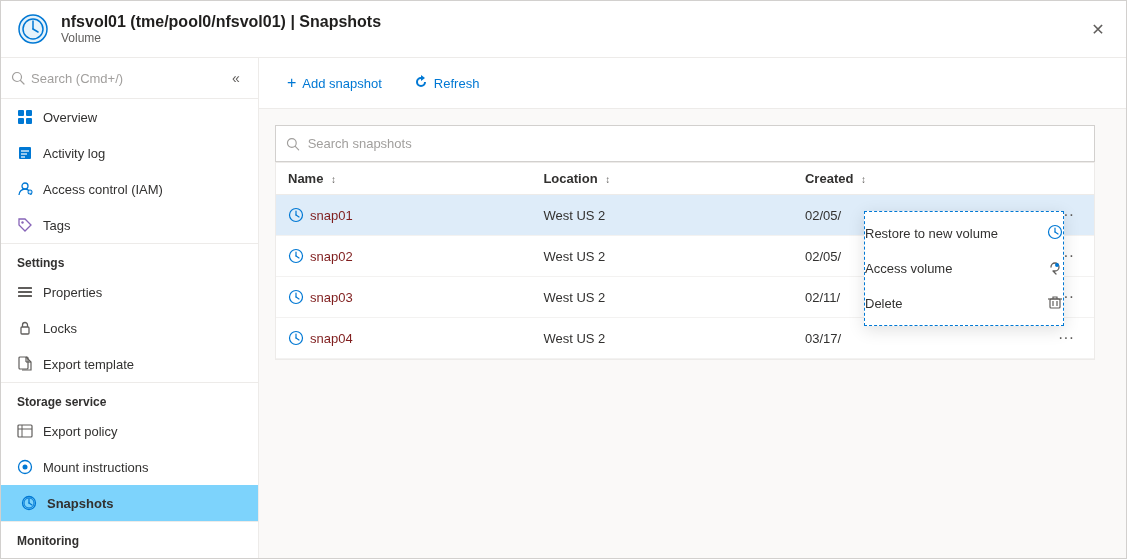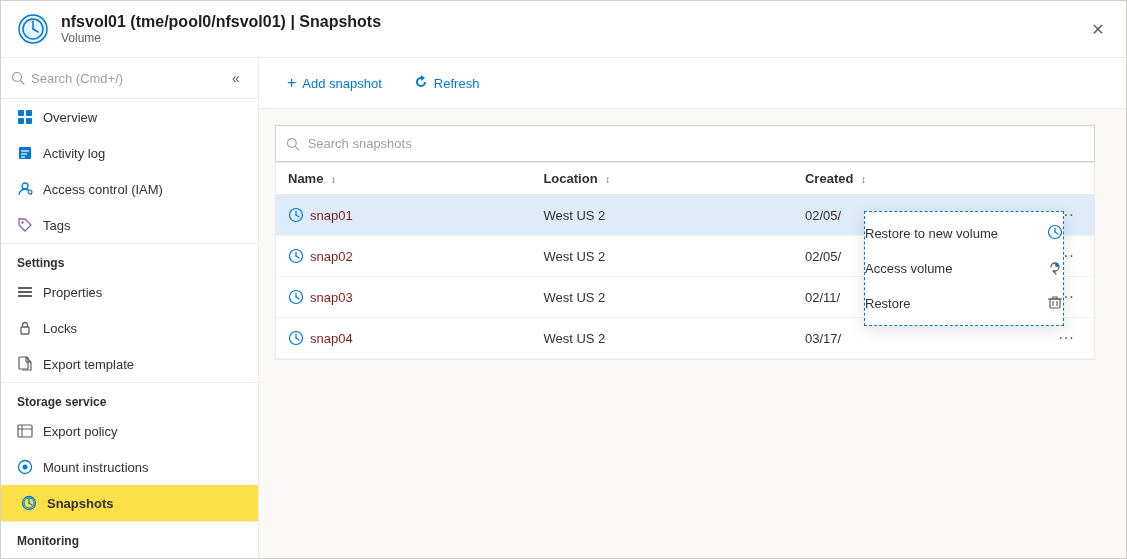--- a/index.html
+++ b/index.html
@@ -107,21 +107,21 @@
 
     .nav-item {
       display: flex;
       align-items: center;
       padding: 8px 12px 8px 16px;
       cursor: pointer;
       color: #323130;
       gap: 10px;
       min-height: 36px;
     }
-    .nav-item.active { background: #fde047; font-weight: 600; padding-left: 20px; }
+    .nav-item.active { background: #7dd3fc; font-weight: 600; padding-left: 20px; }
 
     .nav-section-header {
       padding: 12px 16px 4px 16px;
       font-size: 12px;
       font-weight: 600;
       color: #323130;
       border-top: 1px solid #edebe9;
       margin-top: 0;
     }
 
@@ -577,21 +577,21 @@
             <div class="context-menu-item">
               <span class="label">Access volume</span>
               <span>
                 <svg width="16" height="16" viewBox="0 0 16 16">
                   <path d="M4 8A4 4 0 1 1 8 12H6l3 3-3-3" fill="none" stroke="#605e5c" stroke-width="1.3" stroke-linecap="round" stroke-linejoin="round"></path>
                   <circle cx="10" cy="6" r="2" fill="#0078d4"></circle>
                 </svg>
               </span>
             </div>
             <div class="context-menu-item">
-              <span class="label">Restore</span>
+              <span class="label">Delete</span>
               <span>
                 <svg width="16" height="16" viewBox="0 0 16 16">
                   <rect x="3" y="5" width="10" height="9" rx="1" fill="none" stroke="#605e5c" stroke-width="1.2"></rect>
                   <line x1="6" y1="7" x2="6" y2="12" stroke="#605e5c" stroke-width="1.2"></line>
                   <line x1="10" y1="7" x2="10" y2="12" stroke="#605e5c" stroke-width="1.2"></line>
                   <line x1="1" y1="5" x2="15" y2="5" stroke="#605e5c" stroke-width="1.2"></line>
                   <path d="M6 5V3h4v2" fill="none" stroke="#605e5c" stroke-width="1.2"></path>
                 </svg>
               </span>
             </div>

